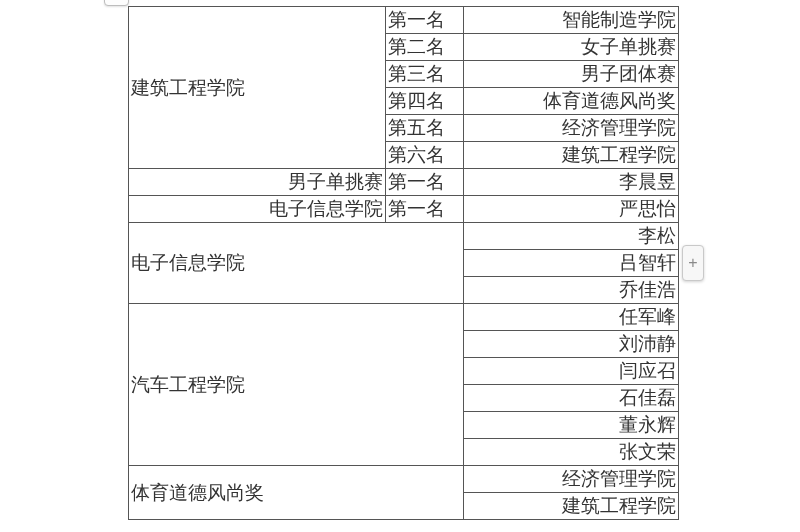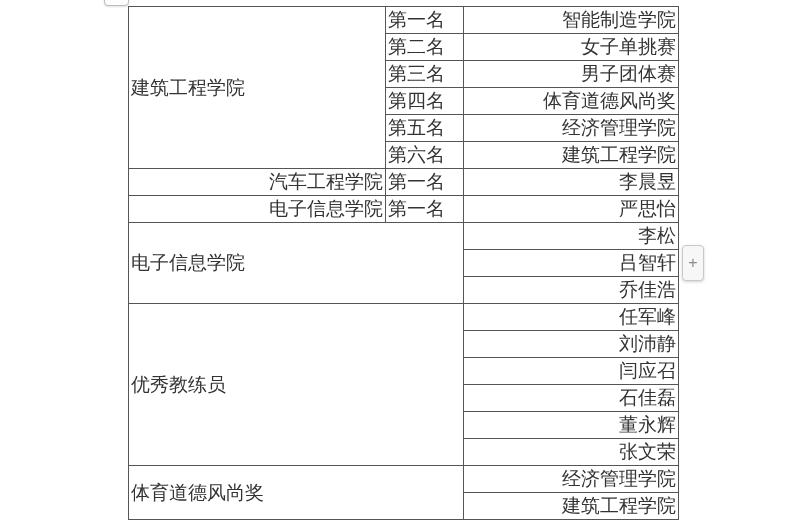--- a/index.html
+++ b/index.html
@@ -119,21 +119,21 @@
       <tr>
         <td class="center">第五名</td>
         <td>经济管理学院</td>
       </tr>
       <tr>
         <td class="center">第六名</td>
         <td>建筑工程学院</td>
       </tr>
 
       <tr>
-        <td>汽车工程学院</td>
+        <td>男子单挑赛</td>
         <td class="center">第一名</td>
         <td>李晨昱</td>
       </tr>
 
       <tr>
         <td>电子信息学院</td>
         <td class="center">第一名</td>
         <td>严思怡</td>
       </tr>
 
@@ -142,21 +142,21 @@
         <td>李松</td>
       </tr>
       <tr>
         <td>吕智轩</td>
       </tr>
       <tr>
         <td>乔佳浩</td>
       </tr>
 
       <tr>
-        <td class="center" rowspan="6" colspan="2">优秀教练员</td>
+        <td class="center" rowspan="6" colspan="2">汽车工程学院</td>
         <td>任军峰</td>
       </tr>
       <tr>
         <td>刘沛静</td>
       </tr>
       <tr>
         <td>闫应召</td>
       </tr>
       <tr>
         <td>石佳磊</td>

